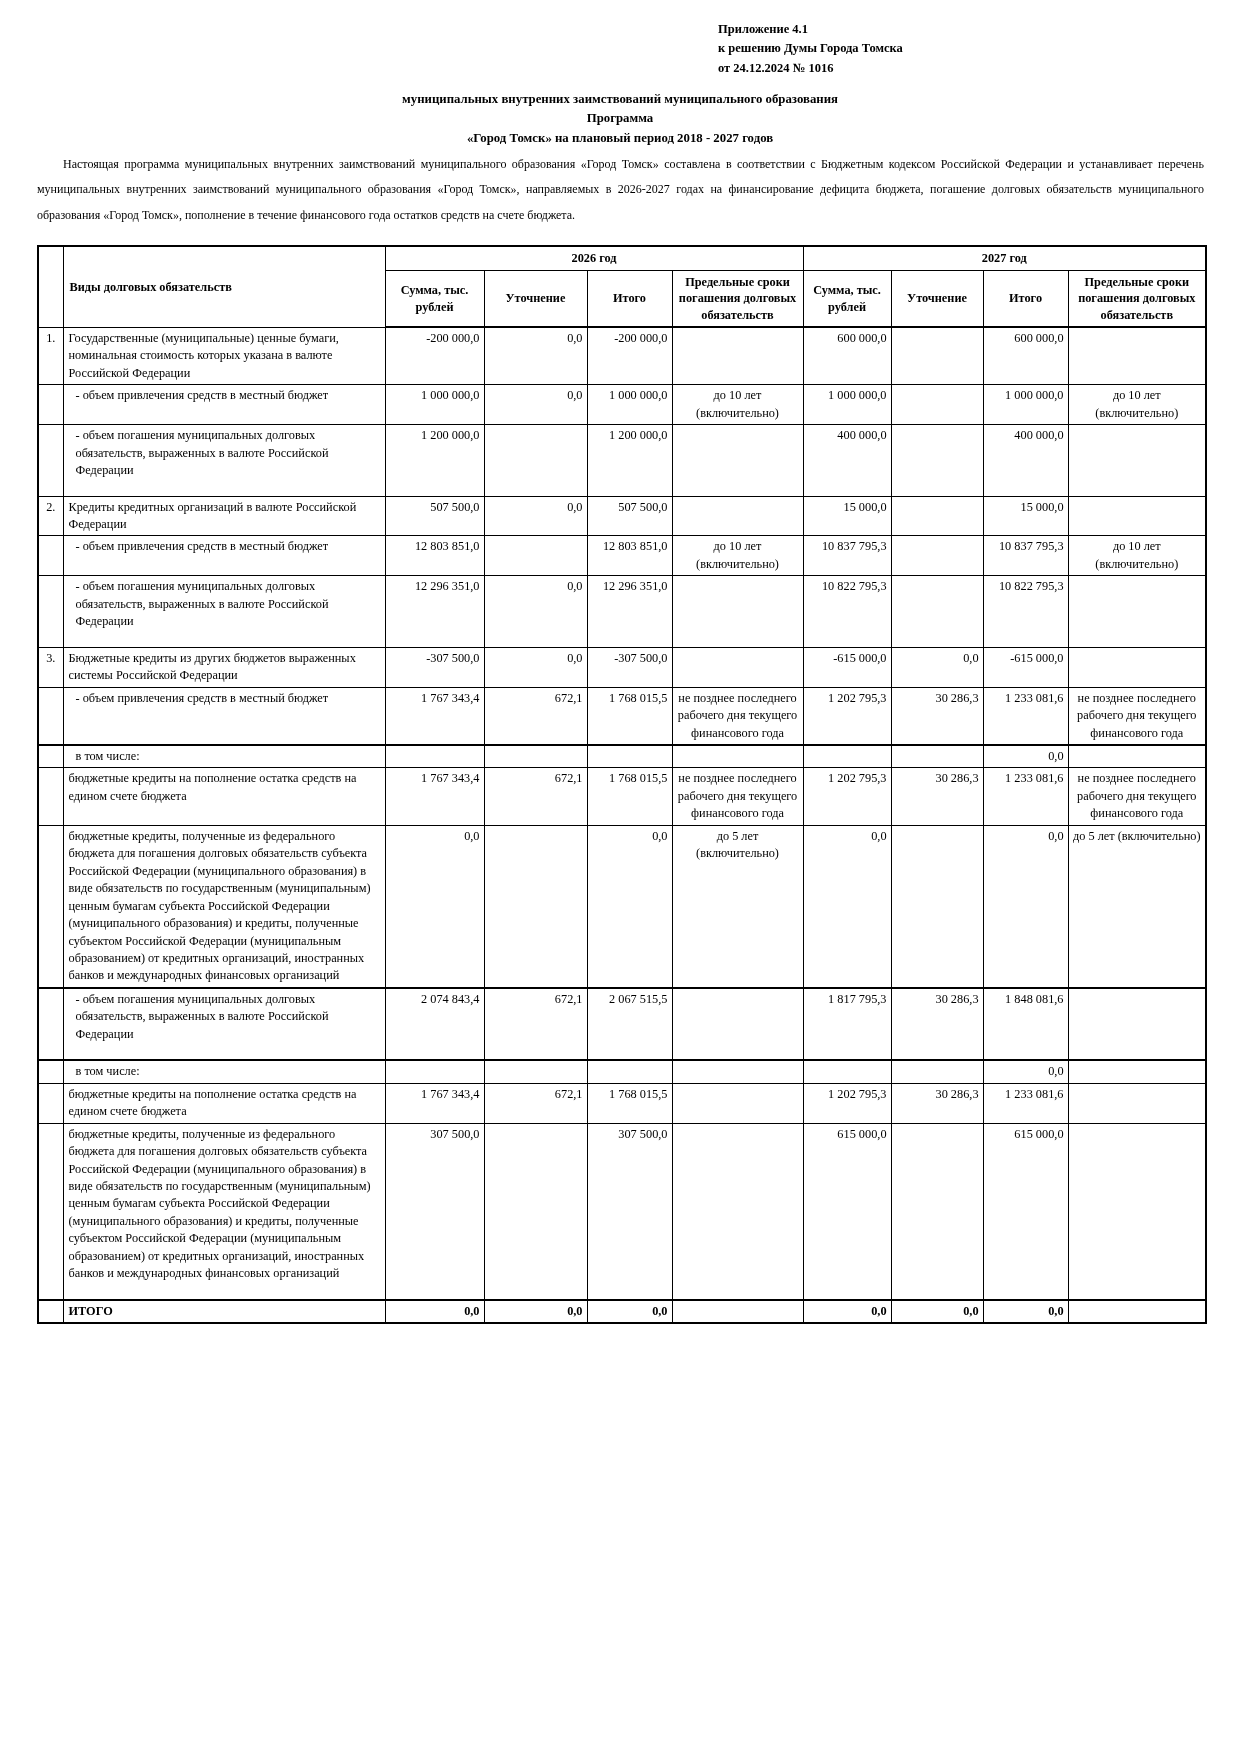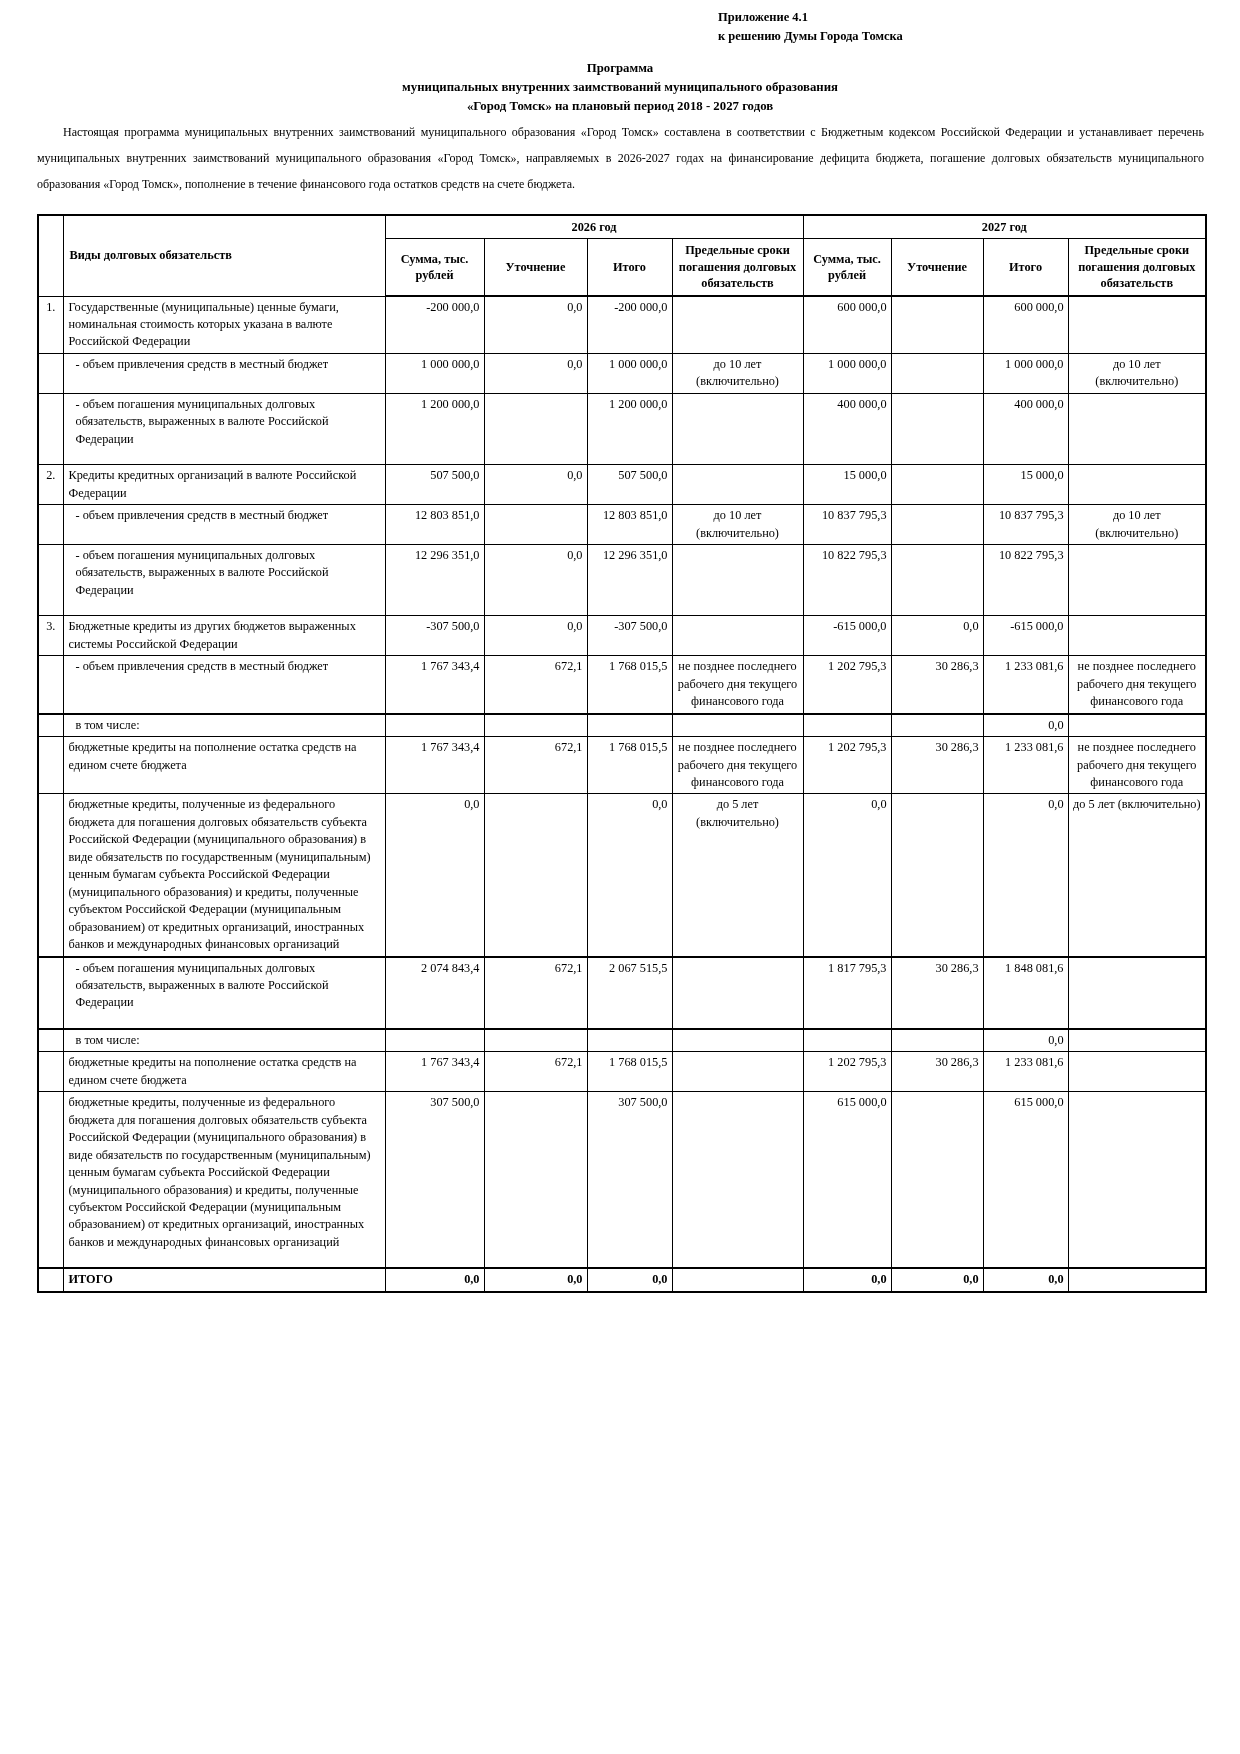--- a/index.html
+++ b/index.html
@@ -3,21 +3,21 @@
 <meta charset="utf-8">
 <style>
   * { box-sizing: border-box; }
   html,body { margin:0; padding:0; }
   body {
     width:1240px; height:1754px; background:#ffffff; color:#000;
     font-family:"Liberation Serif", serif; font-size:12.5px;
     position:relative; overflow:hidden;
   }
   .appendix {
-    margin:8px 0 0 718px; font-weight:bold; font-size:12.5px; line-height:1.55;
+    margin:20px 0 0 718px; font-weight:bold; font-size:12.5px; line-height:1.55;
     white-space:nowrap;
   }
   .doc-title { margin-top:12px; text-align:center; font-weight:bold; font-size:12.8px; line-height:1.5; }
   .intro {
     margin:4px 36px 0 37px; text-align:justify; text-indent:26px;
     font-size:12px; line-height:2.15;
   }
   table.borrowings {
     margin:16px 0 0 37px; border-collapse:collapse; table-layout:fixed;
     width:1168px; font-size:12.3px; border:2px solid #000;
@@ -37,25 +37,26 @@
   tr.thick-top td { border-top:2px solid #000; }
   tr.itogo td { font-weight:bold; border-top:2px solid #000; }
   tr.itogo td.label { padding-left:5px; }
 </style>
 </head>
 <body>
 
 <div class="appendix">
   <div>Приложение 4.1</div>
   <div>к решению Думы Города Томска</div>
+  <div>от 24.12.2024 № 1016</div>
 </div>
 
 <div class="doc-title">
+  <div>муниципальных внутренних заимствований муниципального образования</div>
   <div>Программа</div>
-  <div>муниципальных внутренних заимствований муниципального образования</div>
   <div>«Город Томск» на плановый период 2018 - 2027 годов</div>
 </div>
 
 <p class="intro">Настоящая программа муниципальных внутренних заимствований муниципального образования «Город Томск» составлена в соответствии с Бюджетным кодексом Российской Федерации и устанавливает перечень муниципальных внутренних заимствований муниципального образования «Город Томск», направляемых в 2026-2027 годах на финансирование дефицита бюджета, погашение долговых обязательств муниципального образования «Город Томск», пополнение в течение финансового года остатков средств на счете бюджета.</p>
 
 <table class="borrowings">
   <colgroup>
     <col style="width:25px">
     <col style="width:322px">
     <col style="width:99px">

